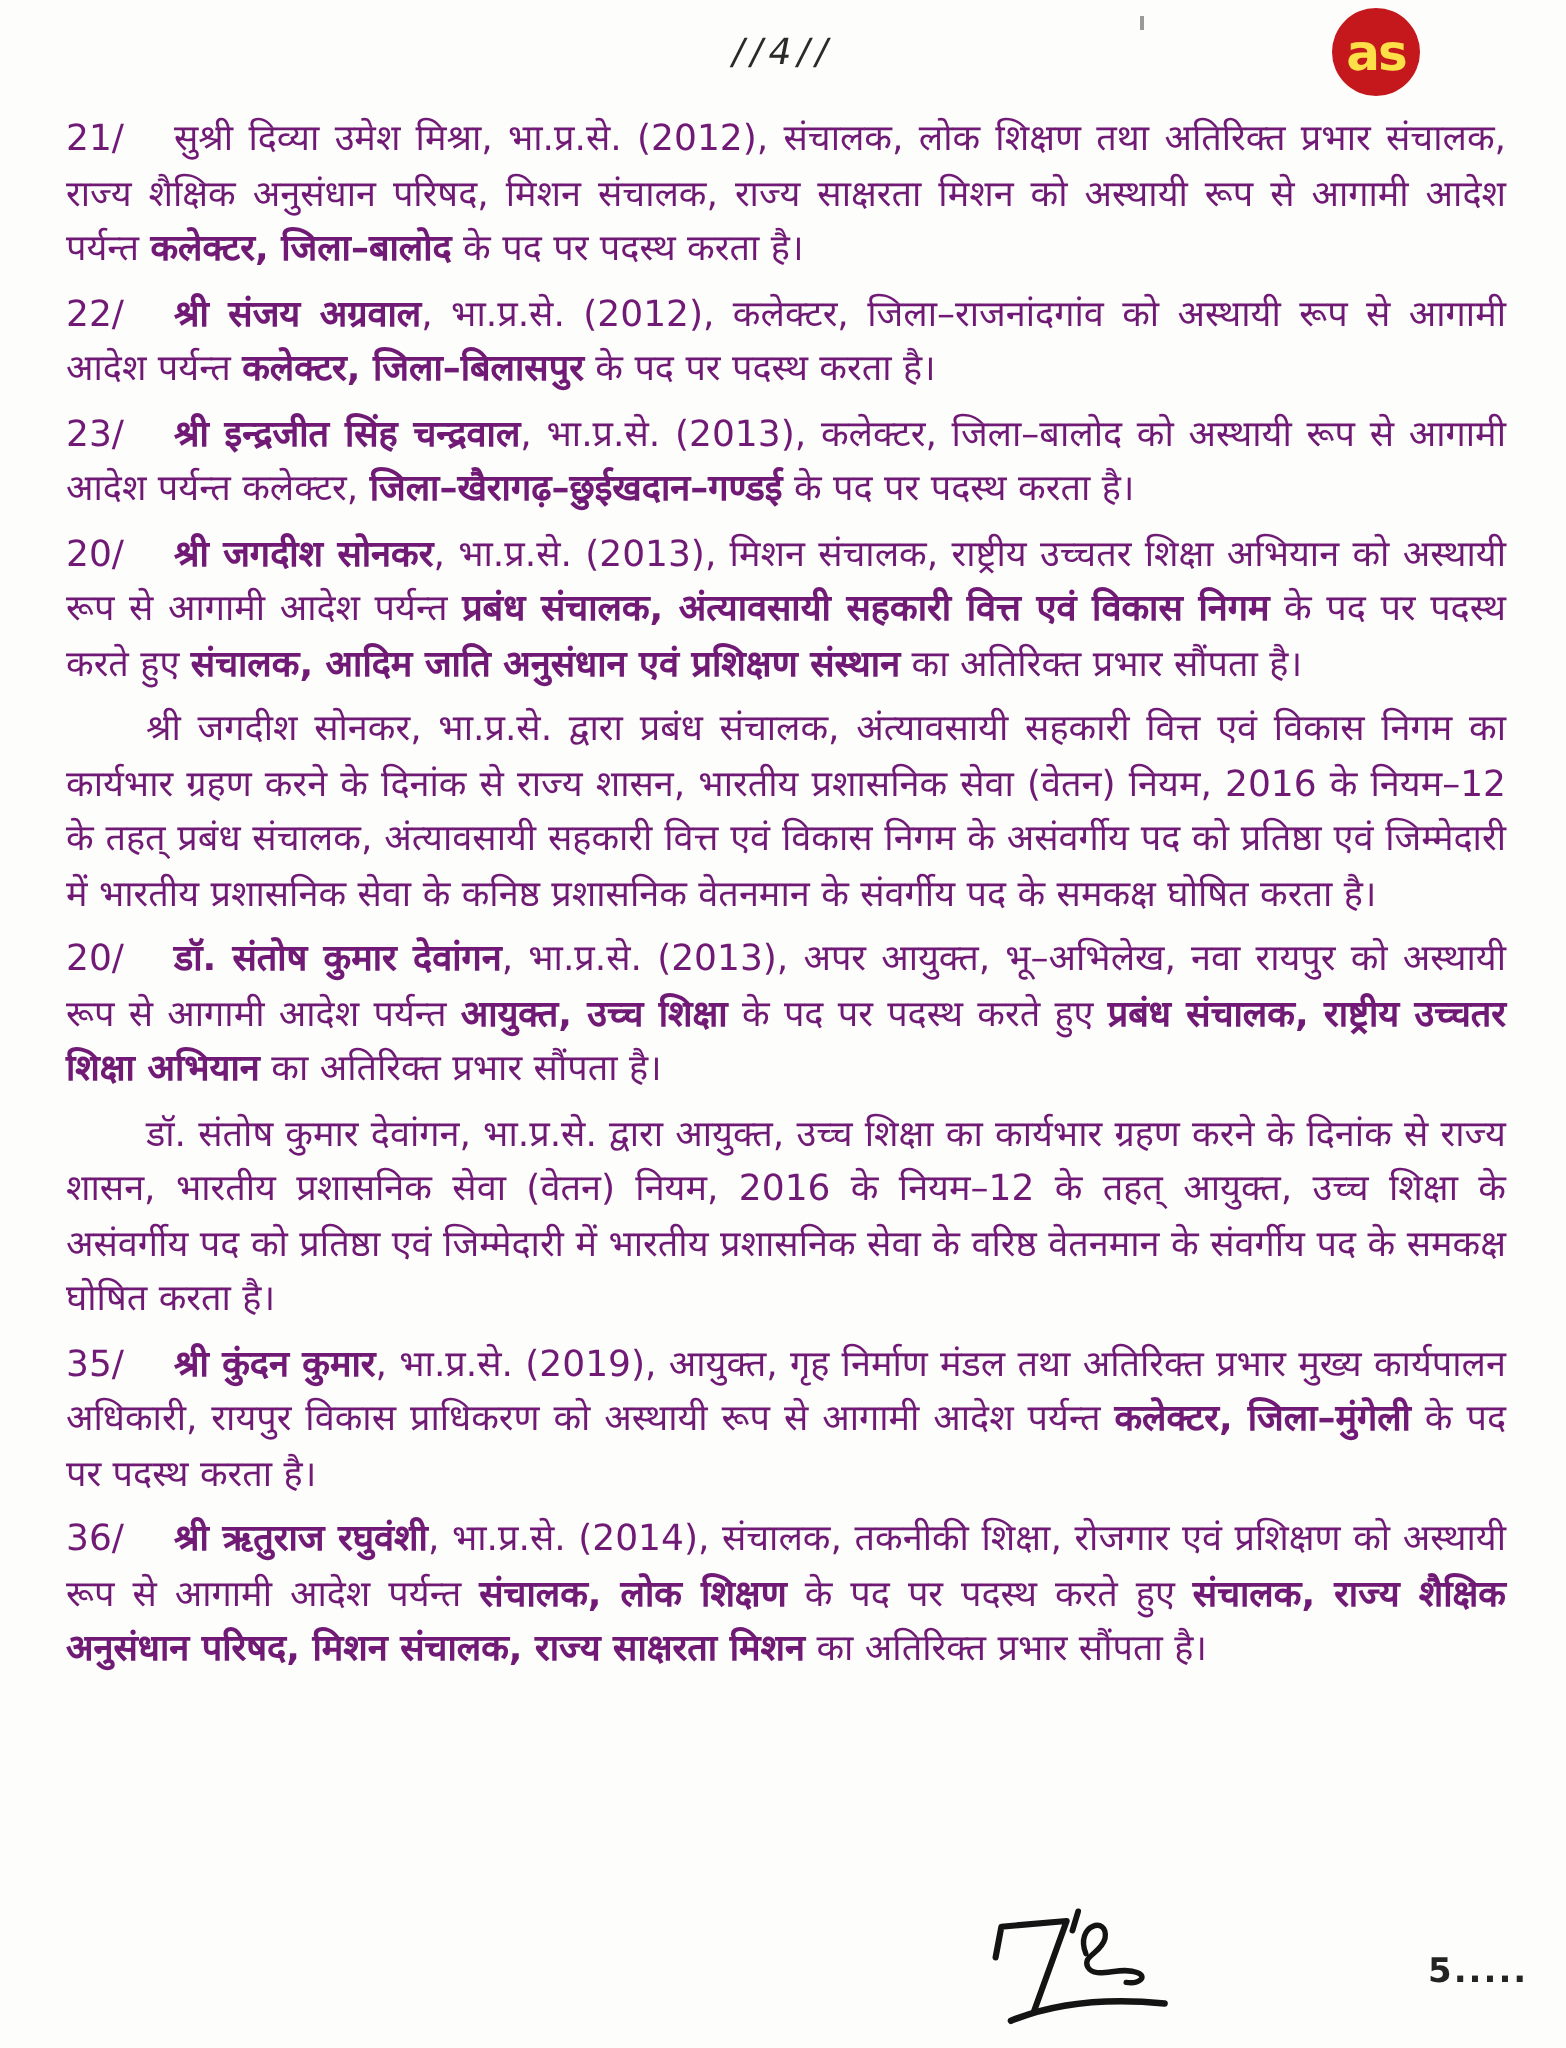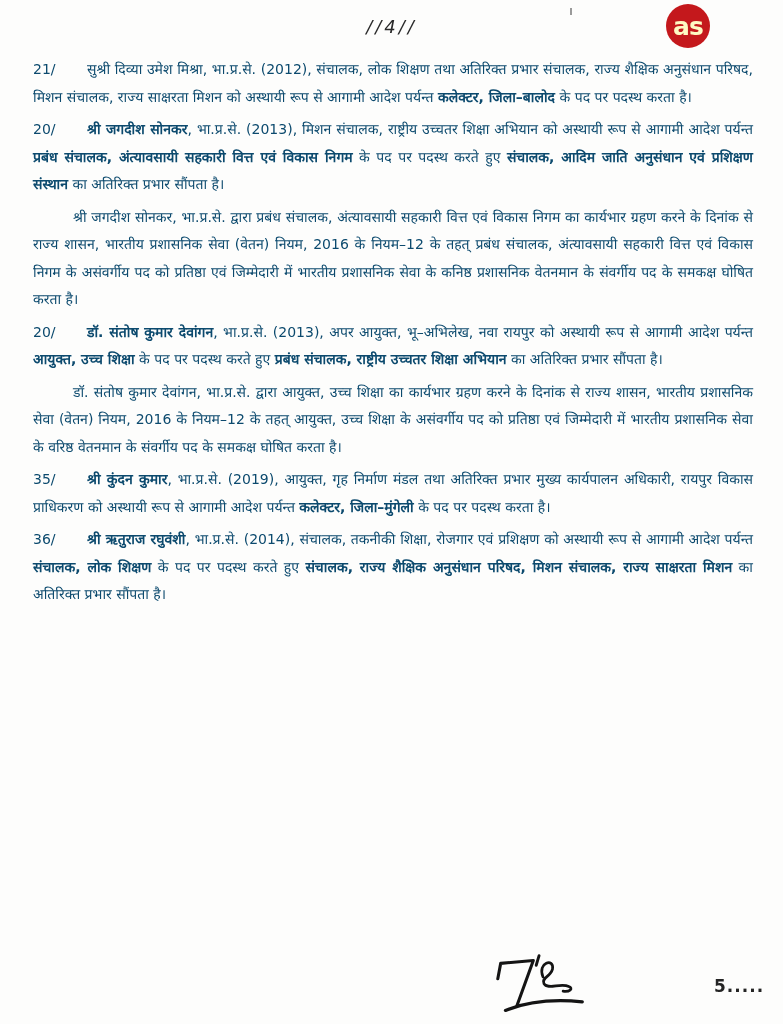--- a/index.html
+++ b/index.html
@@ -52,26 +52,26 @@
     height: 7px;
     background: #9a9a9a;
   }
   .content {
     position: absolute;
     top: 56px;
     left: 33px;
     width: 720px;
   }
   .para {
-    font-size: 14px;
+    font-size: 18px;
     line-height: 27.5px;
     text-align: justify;
     text-justify: inter-word;
     margin-bottom: 5px;
-    color: #0c4a6e;
+    color: #701a75;
   }
   .para .num {
     display: inline-block;
     min-width: 54px;
   }
   .para.indented {
     text-indent: 40px;
   }
   .para b, .para .bold {
     font-weight: 700;
@@ -102,26 +102,28 @@
 </style>
 </head>
 <body>
 
 <div class="page">
 
   <div class="page-header-number">//4//</div>
 
   <div class="scan-artifact"></div>
 
-  <div class="logo-badge" style="background: rgb(196, 24, 28); color: #fef9c3;">
+  <div class="logo-badge" style="background: rgb(196, 24, 28); color: #fde047;">
     <span>as</span>
   </div>
 
   <div class="content" id="content">
       <p class="para"><span class="num">21/</span><span>सुश्री दिव्या उमेश मिश्रा, भा.प्र.से. (2012), संचालक, लोक शिक्षण तथा अतिरिक्त प्रभार संचालक, राज्य शैक्षिक अनुसंधान परिषद, मिशन संचालक, राज्य साक्षरता मिशन को अस्थायी रूप से आगामी आदेश पर्यन्त </span><b>कलेक्टर, जिला–बालोद</b><span> के पद पर पदस्थ करता है।</span></p>
+      <p class="para"><span class="num">22/</span><b>श्री संजय अग्रवाल</b><span>, भा.प्र.से. (2012), कलेक्टर, जिला–राजनांदगांव को अस्थायी रूप से आगामी आदेश पर्यन्त </span><b>कलेक्टर, जिला–बिलासपुर</b><span> के पद पर पदस्थ करता है।</span></p>
+      <p class="para"><span class="num">23/</span><b>श्री इन्द्रजीत सिंह चन्द्रवाल</b><span>, भा.प्र.से. (2013), कलेक्टर, जिला–बालोद को अस्थायी रूप से आगामी आदेश पर्यन्त कलेक्टर, </span><b>जिला–खैरागढ़–छुईखदान–गण्डई</b><span> के पद पर पदस्थ करता है।</span></p>
       <p class="para"><span class="num">20/</span><b>श्री जगदीश सोनकर</b><span>, भा.प्र.से. (2013), मिशन संचालक, राष्ट्रीय उच्चतर शिक्षा अभियान को अस्थायी रूप से आगामी आदेश पर्यन्त </span><b>प्रबंध संचालक, अंत्यावसायी सहकारी वित्त एवं विकास निगम</b><span> के पद पर पदस्थ करते हुए </span><b>संचालक, आदिम जाति अनुसंधान एवं प्रशिक्षण संस्थान</b><span> का अतिरिक्त प्रभार सौंपता है।</span></p>
       <p class="para indented"><span>श्री जगदीश सोनकर, भा.प्र.से. द्वारा प्रबंध संचालक, अंत्यावसायी सहकारी वित्त एवं विकास निगम का कार्यभार ग्रहण करने के दिनांक से राज्य शासन, भारतीय प्रशासनिक सेवा (वेतन) नियम, 2016 के नियम–12 के तहत् प्रबंध संचालक, अंत्यावसायी सहकारी वित्त एवं विकास निगम के असंवर्गीय पद को प्रतिष्ठा एवं जिम्मेदारी में भारतीय प्रशासनिक सेवा के कनिष्ठ प्रशासनिक वेतनमान के संवर्गीय पद के समकक्ष घोषित करता है।</span></p>
       <p class="para"><span class="num">20/</span><b>डॉ. संतोष कुमार देवांगन</b><span>, भा.प्र.से. (2013), अपर आयुक्त, भू–अभिलेख, नवा रायपुर को अस्थायी रूप से आगामी आदेश पर्यन्त </span><b>आयुक्त, उच्च शिक्षा</b><span> के पद पर पदस्थ करते हुए </span><b>प्रबंध संचालक, राष्ट्रीय उच्चतर शिक्षा अभियान</b><span> का अतिरिक्त प्रभार सौंपता है।</span></p>
       <p class="para indented"><span>डॉ. संतोष कुमार देवांगन, भा.प्र.से. द्वारा आयुक्त, उच्च शिक्षा का कार्यभार ग्रहण करने के दिनांक से राज्य शासन, भारतीय प्रशासनिक सेवा (वेतन) नियम, 2016 के नियम–12 के तहत् आयुक्त, उच्च शिक्षा के असंवर्गीय पद को प्रतिष्ठा एवं जिम्मेदारी में भारतीय प्रशासनिक सेवा के वरिष्ठ वेतनमान के संवर्गीय पद के समकक्ष घोषित करता है।</span></p>
       <p class="para"><span class="num">35/</span><b>श्री कुंदन कुमार</b><span>, भा.प्र.से. (2019), आयुक्त, गृह निर्माण मंडल तथा अतिरिक्त प्रभार मुख्य कार्यपालन अधिकारी, रायपुर विकास प्राधिकरण को अस्थायी रूप से आगामी आदेश पर्यन्त </span><b>कलेक्टर, जिला–मुंगेली</b><span> के पद पर पदस्थ करता है।</span></p>
       <p class="para"><span class="num">36/</span><b>श्री ऋतुराज रघुवंशी</b><span>, भा.प्र.से. (2014), संचालक, तकनीकी शिक्षा, रोजगार एवं प्रशिक्षण को अस्थायी रूप से आगामी आदेश पर्यन्त </span><b>संचालक, लोक शिक्षण</b><span> के पद पर पदस्थ करते हुए </span><b>संचालक, राज्य शैक्षिक अनुसंधान परिषद, मिशन संचालक, राज्य साक्षरता मिशन</b><span> का अतिरिक्त प्रभार सौंपता है।</span></p>
     </div>
 
   <div class="footer-area">
     <svg class="signature-mark" viewBox="0 0 110 75" fill="none" xmlns="http://www.w3.org/2000/svg">

